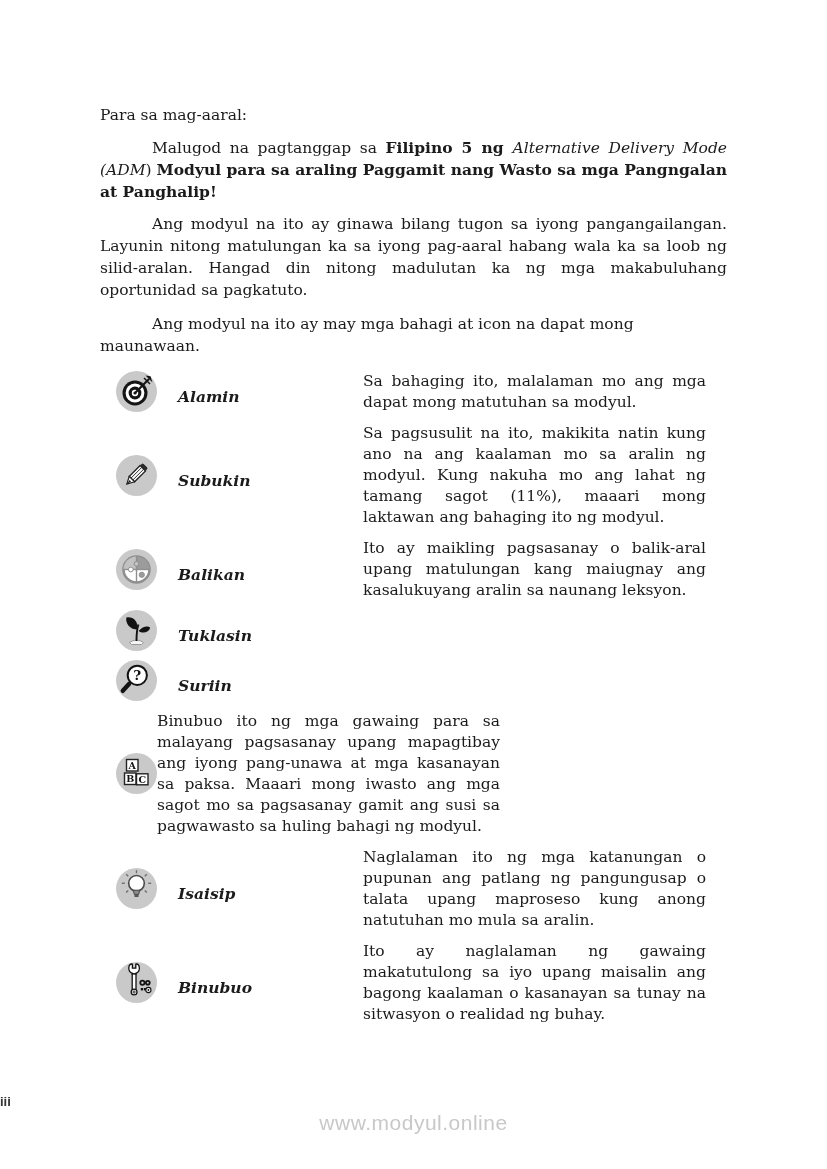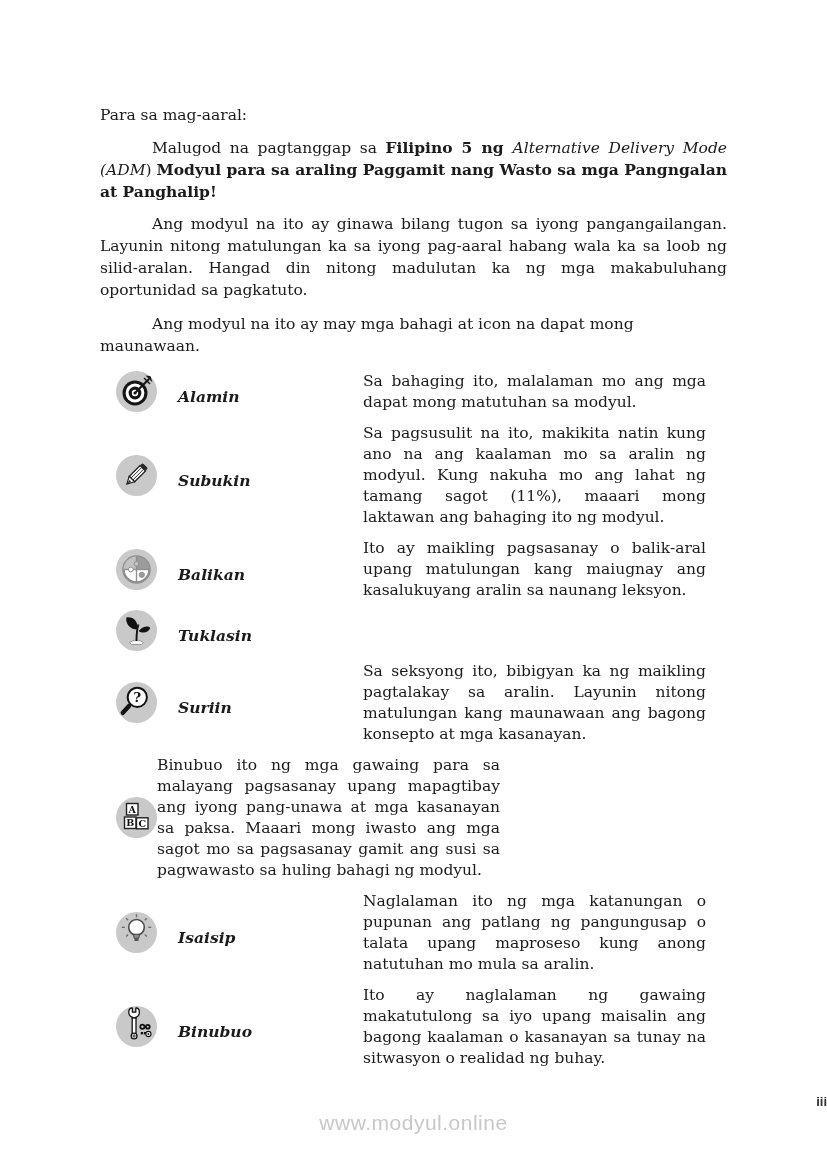--- a/index.html
+++ b/index.html
@@ -74,21 +74,21 @@
     width: 343px;
     line-height: 21px;
     text-align: justify;
     padding-top: 1px;
   }
   .page-number {
     position: absolute;
     top: 1094px;
     left: 0;
     right: 0;
-    text-align: right;
+    text-align: left;
     font-family: "Liberation Sans", sans-serif;
     font-size: 13px;
     font-weight: bold;
     color: #333333;
   }
   .watermark {
     position: absolute;
     top: 1111px;
     left: 0;
     right: 0;
@@ -178,21 +178,20 @@
 
     <div class="icon-row">
       <span class="icon-circle">
         <svg width="41" height="41" viewBox="0 0 41 41">
           <line x1="13.2" y1="23.8" x2="6.8" y2="30.8" stroke="#121212" stroke-width="4.4" stroke-linecap="round"></line>
           <circle cx="21.3" cy="15.3" r="9.6" fill="#ffffff" stroke="#121212" stroke-width="2"></circle>
           <text x="21.3" y="20.2" font-size="13.5" font-weight="bold" text-anchor="middle" fill="#121212" font-family="DejaVu Serif, serif">?</text>
         </svg>
       </span>
       <span class="row-label">Suriin</span>
-      <p class="row-desc">Sa seksyong ito, bibigyan ka ng maikling pagtalakay sa aralin. Layunin nitong matulungan kang maunawaan ang bagong konsepto at mga kasanayan.</p>
     </div>
 
     <div class="icon-row">
       <span class="icon-circle">
         <svg width="41" height="41" viewBox="0 0 41 41">
           <rect x="10.5" y="6.5" width="11.5" height="11.5" fill="#ffffff" stroke="#222222" stroke-width="1.4"></rect>
           <text x="16.2" y="15.6" font-size="9.5" font-weight="bold" text-anchor="middle" fill="#121212" font-family="DejaVu Serif, serif">A</text>
           <rect x="8.5" y="20" width="11.5" height="11.5" fill="#ffffff" stroke="#222222" stroke-width="1.4"></rect>
           <text x="14.2" y="29.1" font-size="9.5" font-weight="bold" text-anchor="middle" fill="#121212" font-family="DejaVu Serif, serif">B</text>
           <rect x="20.5" y="20.8" width="11.5" height="11" fill="#ffffff" stroke="#222222" stroke-width="1.4"></rect>

